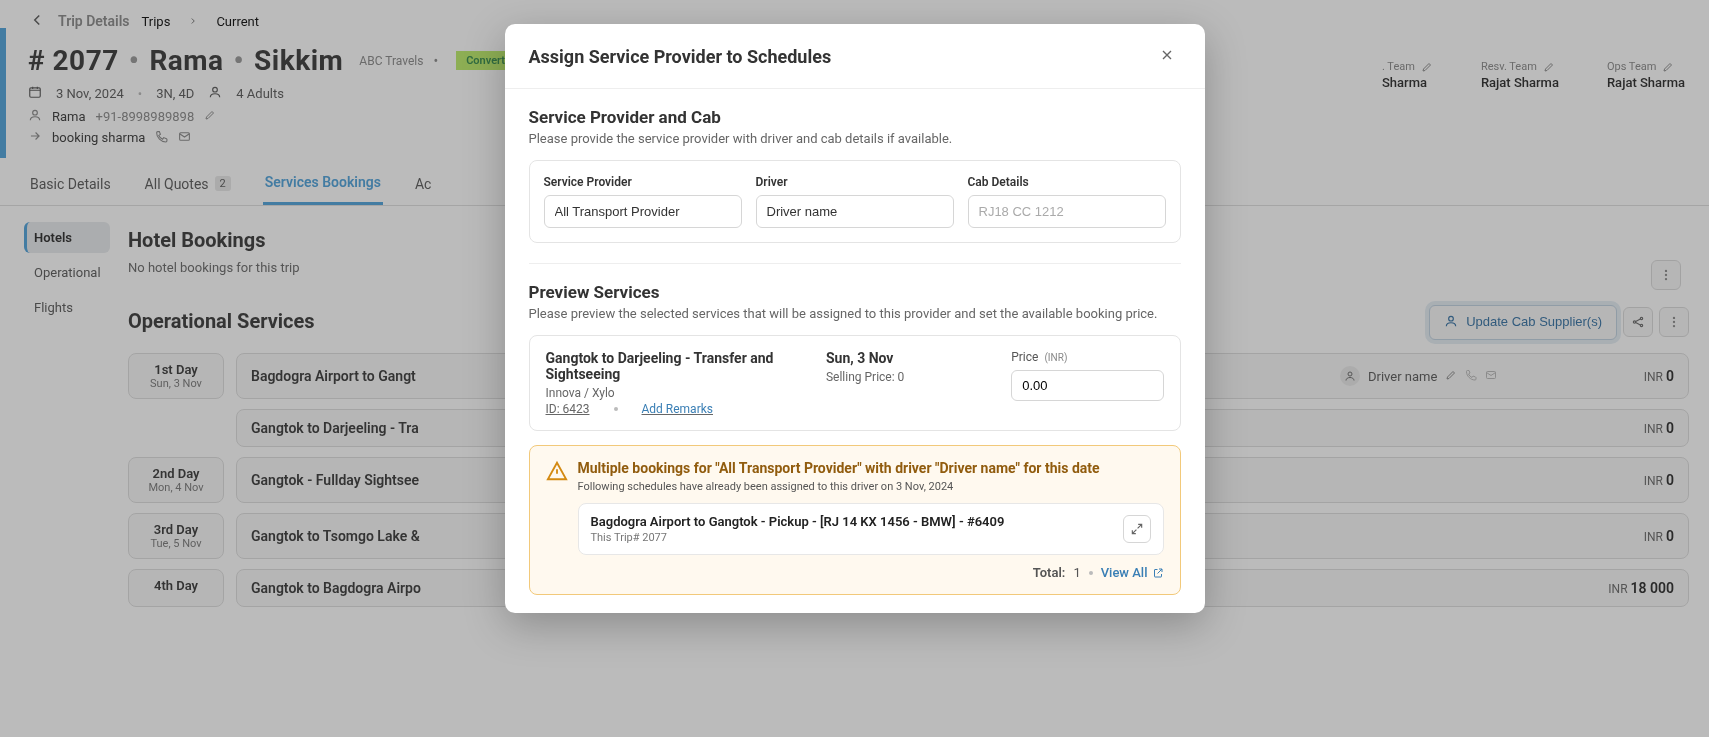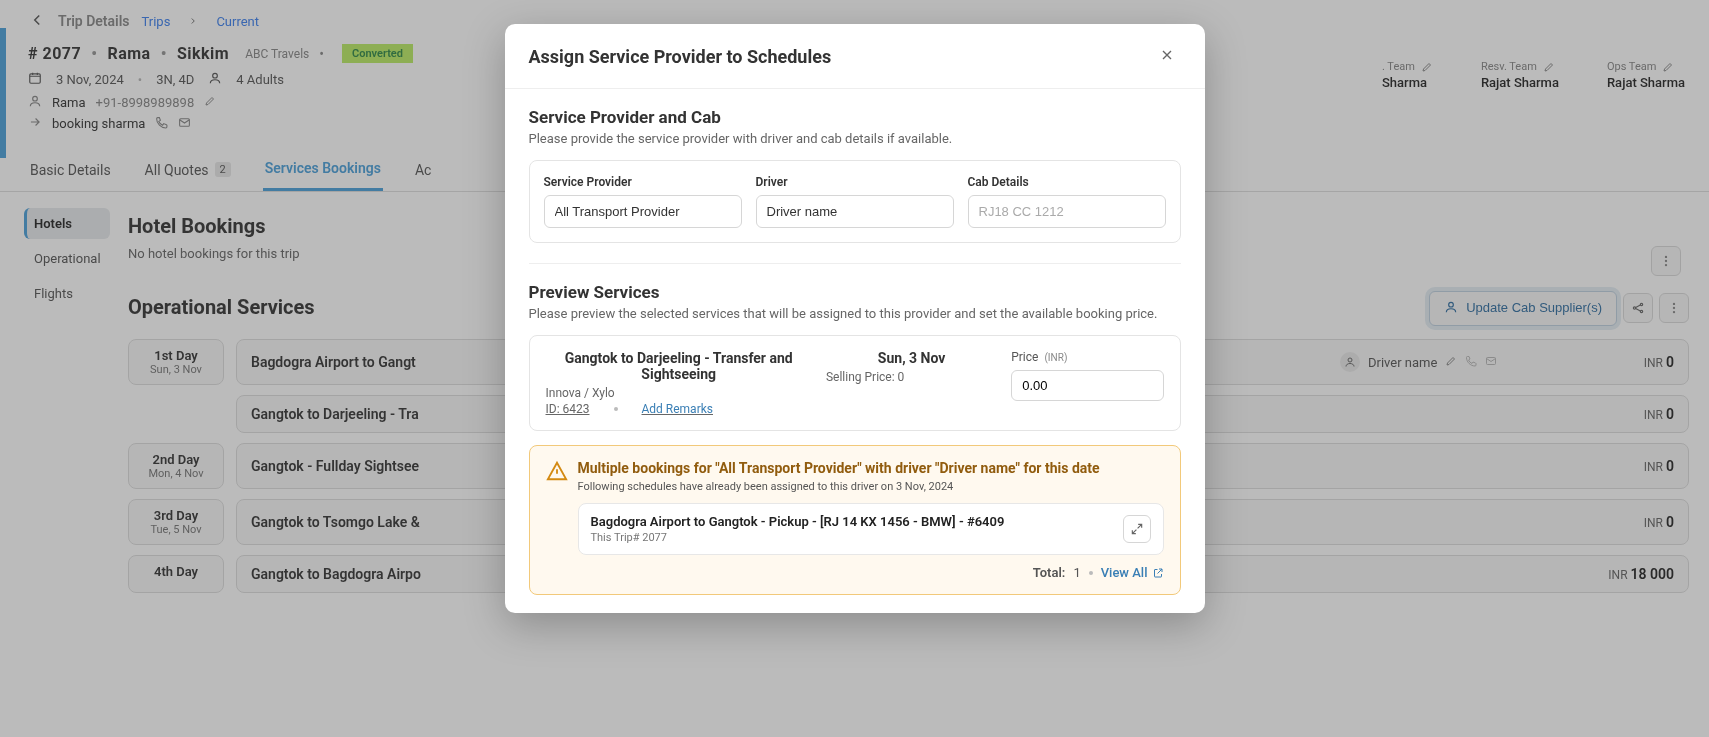--- a/index.html
+++ b/index.html
@@ -14,30 +14,30 @@
     position: relative;
   }
   
   .page { filter: brightness(0.97); }
   .topbar-spacer { height: 10px; }
   .back-row {
     display: flex; align-items: center; gap: 12px;
     padding: 0 28px; height: 22px; color: #aaa;
   }
   .back-row svg { stroke: #555; }
-  .breadcrumb { display: flex; align-items: center; gap: 18px; font-size: 13px; color: #3b82f6; justify-content: flex-end; }
+  .breadcrumb { display: flex; align-items: center; gap: 18px; font-size: 13px; color: #000000; justify-content: flex-end; }
   .trip-header {
     display: flex; align-items: center; gap: 10px;
     padding: 12px 28px 6px;
   }
   .trip-left-accent {
     position: absolute; left: 0; top: 28px; width: 6px; height: 130px;
     background: #4aa3e0;
   }
-  .trip-title { font-size: 16px; font-weight: 700; letter-spacing: 0.5px; }
+  .trip-title { font-size: 28px; font-weight: 700; letter-spacing: 0.5px; }
   .company { font-size: 12px; color: #888; margin-left: 6px; }
   .dot-sep { color: #888; }
   .badge-converted {
     background: #bef264; color: #2d8a46; font-size: 11px; font-weight: 600;
     padding: 3px 10px; border-radius: 0; margin-left: 8px;
   }
   .trip-sub { display: flex; align-items: center; gap: 14px; padding: 2px 28px; font-size: 13px; color: #555; }
   .trip-sub .sep { color: #bbb; }
   .trip-sub svg { stroke: #555; }
   .owners { position: absolute; right: 24px; top: 60px; display: flex; gap: 48px; }
@@ -127,21 +127,21 @@
     width: 100%; border: 1px solid #d6d6d6; border-radius: 6px;
     padding: 8px 10px; font-size: 13px; color: #333;
   }
   .field input::placeholder { color: #aaa; }
   .divider { border-top: 1px solid #eee; margin: 4px 0 18px; }
   .preview-card {
     border: 1px solid #e4e4e4; border-radius: 8px; padding: 14px 16px;
     display: grid; grid-template-columns: 1.4fr 0.9fr 0.8fr; gap: 14px;
     margin-bottom: 14px;
   }
-  .preview-card h4 { font-size: 14px; font-weight: 700; margin-bottom: 4px; text-align: center; }
+  .preview-card h4 { font-size: 14px; font-weight: 700; margin-bottom: 4px; }
   .meta-line { font-size: 12px; color: #666; margin-top: 2px; }
   .meta-line .link { color: #3a7fb5; cursor: pointer; }
   .id-chip { display: inline-flex; align-items: center; gap: 24px; text-decoration: underline; }
   .dot { width: 4px; height: 4px; background: #bbb; border-radius: 50%; display: inline-block; }
   .price-label { font-size: 12px; color: #555; display: flex; align-items: center; gap: 6px; }
   .price-label .cur { font-size: 10px; color: #888; }
   .price-input {
     width: 100%; border: 1px solid #d6d6d6; border-radius: 6px;
     padding: 7px 10px; font-size: 13px; margin-top: 6px;
   }

